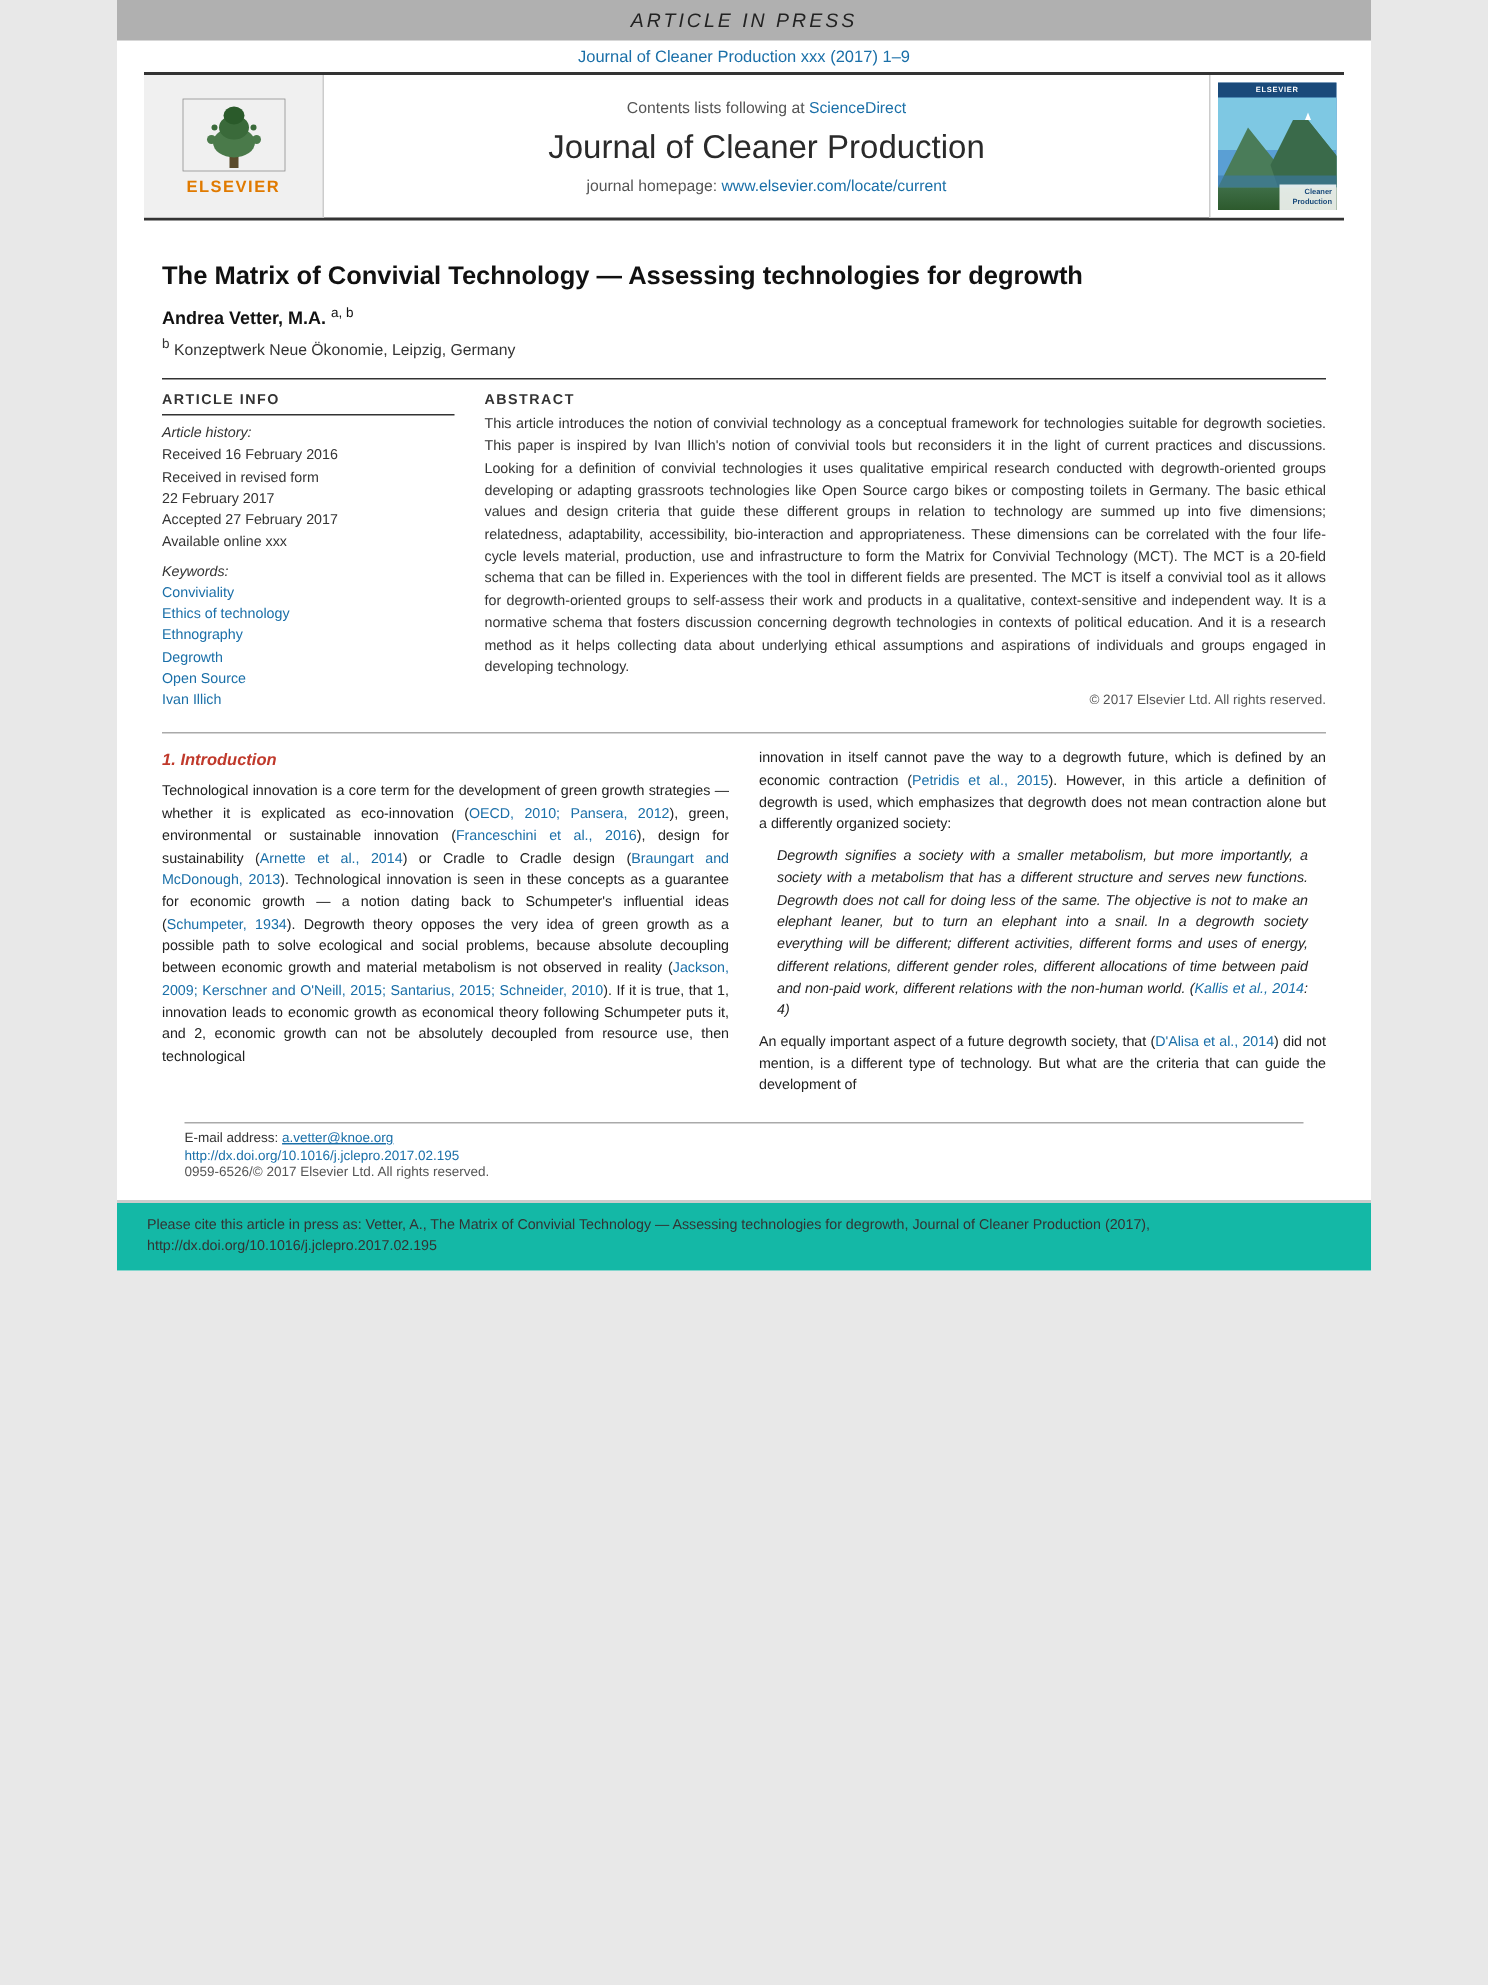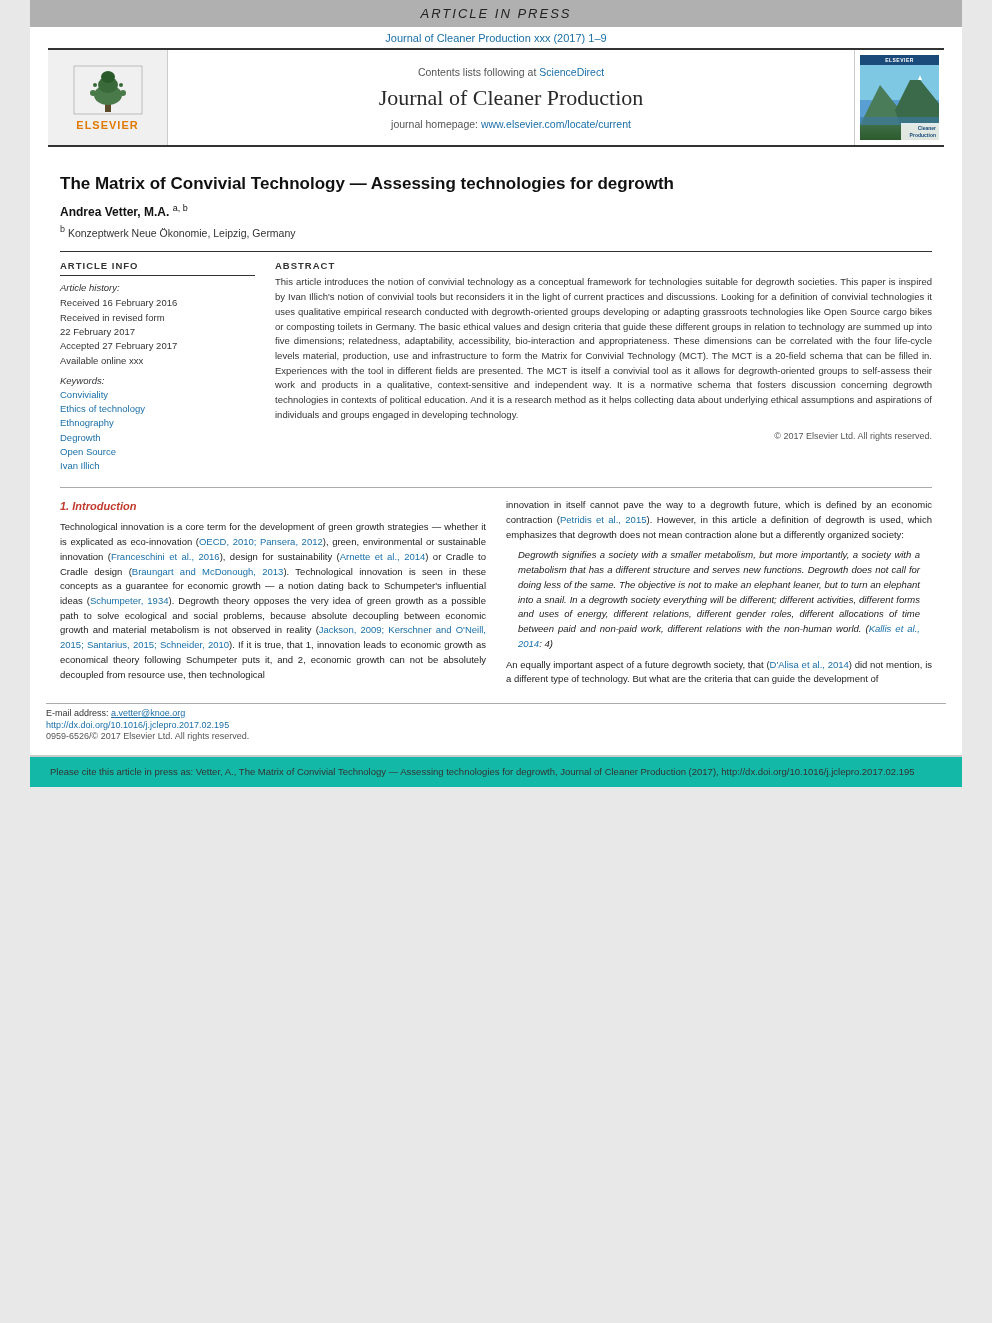--- a/index.html
+++ b/index.html
@@ -5,21 +5,21 @@
     * { box-sizing: border-box; margin: 0; padding: 0; }
     body {
       font-family: 'Times New Roman', Times, serif;
       background: #e8e8e8;
       display: flex;
       justify-content: center;
       align-items: flex-start;
       min-height: 1323px;
     }
     .page {
-      width: 932px;
+      width: 836px;
       background: #fff;
       position: relative;
     }
     
     .aip-banner {
       background: #b0b0b0;
       text-align: center;
       padding: 6px 0;
       font-size: 13px;
       font-style: italic;
@@ -77,21 +77,21 @@
       font-family: Arial, sans-serif;
       margin-bottom: 3px;
     }
     .contents-available a, .sd-link {
       color: #1a6fa8;
       text-decoration: none;
     }
     .journal-title-main {
       font-size: 22px;
       color: #2a2a2a;
-      font-family: Liberation Serif, serif;
+      font-family: Liberation Sans, sans-serif;
       font-weight: normal;
       margin: 4px 0;
     }
     .journal-homepage {
       font-size: 10.5px;
       color: #555;
       font-family: Arial, sans-serif;
       margin-top: 3px;
     }
     .journal-homepage a {
@@ -249,21 +249,21 @@
       margin: 6px 12px;
       font-size: 9.5px;
       font-style: italic;
       color: #222;
       line-height: 1.55;
       text-align: justify;
     }
     
     .footer-area {
       margin-top: 10px;
-      padding: 0 16px;
+      padding: 0 45px;
     }
     .footer-divider {
       border: none;
       border-top: 1px solid #aaa;
       margin-bottom: 4px;
     }
     .email-line {
       font-size: 9px;
       color: #333;
       font-family: Arial, sans-serif;

